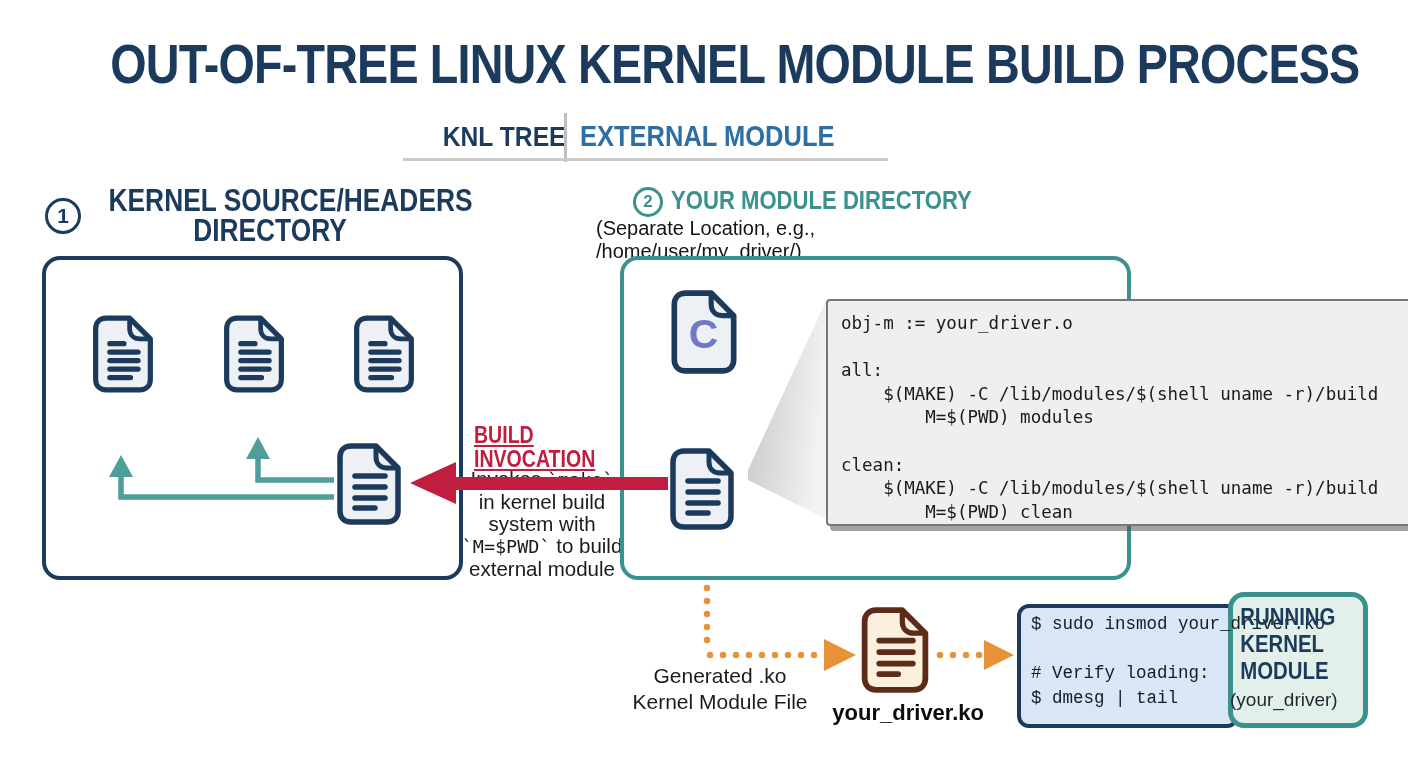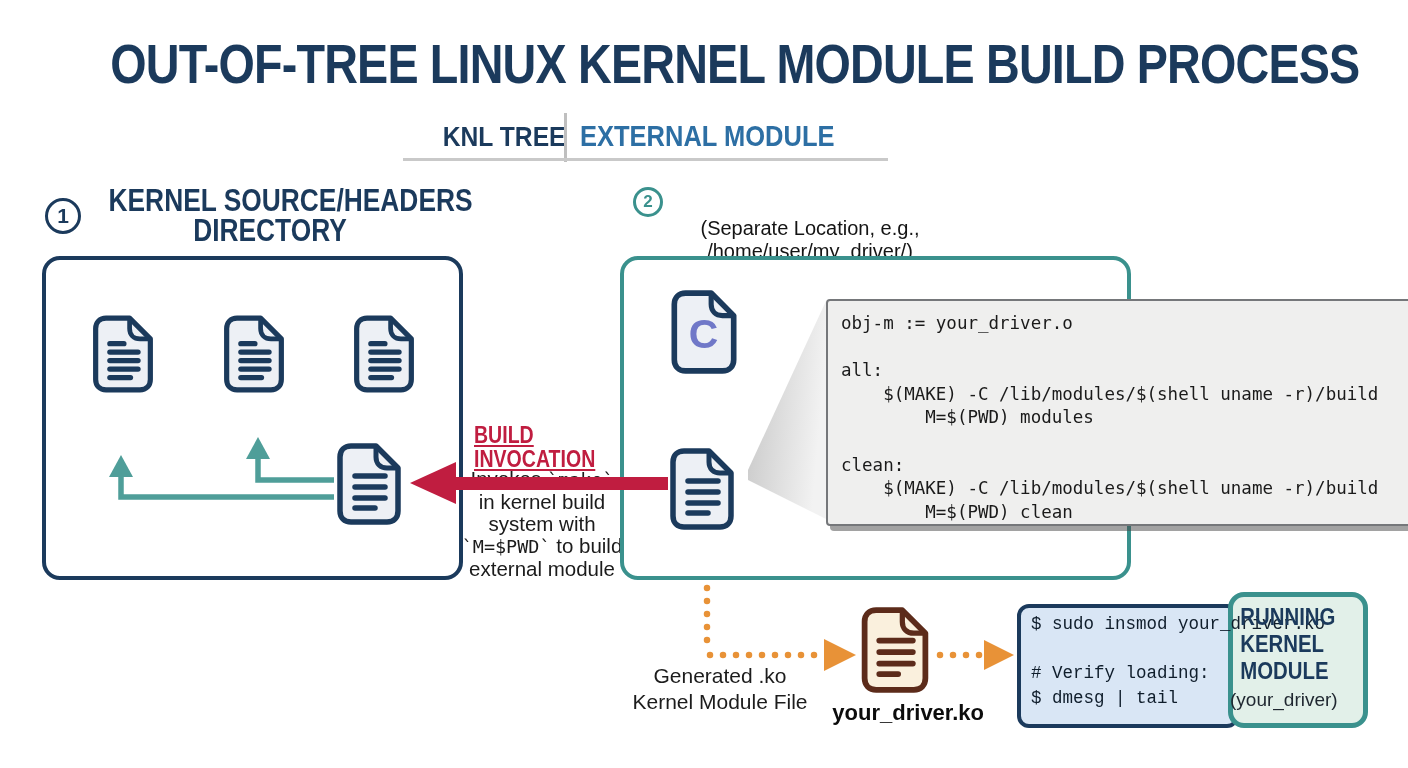--- a/index.html
+++ b/index.html
@@ -20,21 +20,21 @@
   .tab{font-size:28px;font-weight:bold;}
   .tab-knl{left:365px;top:121px;width:200px;text-align:right;color:var(--navy);}
   .tab-ext{left:580px;top:119px;color:var(--steel);font-size:30px;font-weight:bold;}
   .vdiv{left:564px;top:113px;width:3px;height:49px;background:#bfbfbf;}
   .hdiv{left:403px;top:158px;width:485px;height:3px;background:var(--grayline);}
   .badge{border-radius:50%;display:flex;align-items:center;justify-content:center;font-weight:bold;background:#fff;}
   .badge-1{left:45px;top:198px;width:30px;height:30px;border:3.5px solid var(--navy);color:var(--navy);font-size:21px;}
   .badge-2{left:633px;top:187px;width:24px;height:24px;border:3px solid var(--teal);color:var(--teal);font-size:17px;}
   .k-heading{left:80px;top:186px;width:380px;text-align:center;font-size:31px;font-weight:bold;color:var(--navy);line-height:30px;}
   .m-heading{left:671px;top:185px;font-size:26px;font-weight:bold;color:var(--teal);}
-  .m-sub{left:596px;top:217px;width:428px;text-align:center;font-size:20px;color:#141414;}
+  .m-sub{left:596px;top:217px;width:428px;font-size:20px;color:#141414;}
   .box{border-radius:18px;background:#fff;box-sizing:border-box;z-index:1;}
   .left-box{left:42px;top:256px;width:421px;height:324px;border:4.5px solid var(--navy);}
   .right-box{left:620px;top:256px;width:511px;height:324px;border:4.5px solid var(--teal);}
   .mono{font-family:"DejaVu Sans Mono",monospace;}
   .k-path{left:42px;top:269px;width:421px;text-align:center;font-size:18.5px;color:#101010;}
   .file-label{text-align:right;font-weight:bold;font-size:21px;line-height:25px;color:#0c0c0c;white-space:pre-line;}
   .note{left:78px;top:508px;width:240px;text-align:center;font-size:21px;line-height:26.5px;color:#1c1c1c;white-space:pre-line;}
   .bi-label{left:462px;top:424px;width:160px;text-align:left;font-size:23px;font-weight:bold;color:var(--red);line-height:23.5px;text-decoration:underline;}
   .bi-desc{left:440px;top:468px;width:204px;text-align:center;font-size:20.5px;line-height:22px;color:#1b1b1b;white-space:pre-line;}
   .bi-desc code,.code-inline{font-family:"DejaVu Sans Mono",monospace;font-size:0.9em;}
@@ -123,20 +123,21 @@
     <span class="cond-b">BUILD</span>
     <span class="cond-b">INVOCATION</span>
   </div>
   <div class="abs bi-desc">Invokes <code>`make`</code>
 in kernel build
 system with
 <code>`M=$PWD`</code> to build
 external module</div>
 
   <div class="abs badge badge-2">2</div>
+  <div class="abs m-heading"><span class="cond-l">YOUR MODULE DIRECTORY</span></div>
   <div class="abs m-sub">(Separate Location, e.g., /home/user/my_driver/)</div>
   <div class="abs box right-box"></div>
   <div class="abs callout-label">Callout Box</div>
 
   <div class="abs icon" style="left:667px;top:289px;width:74px;height:86px;"><svg viewBox="0 0 70 84" width="100%" height="100%">
         <path d="M17 4 H42 L64 26 V69 C64 75.6 59.6 80 53 80 H17 C10.4 80 6 75.6 6 69 V15 C6 8.4 10.4 4 17 4 Z" fill="var(--icon-fill)" stroke="var(--navy)" stroke-width="5.5" stroke-linejoin="round"></path>
         <path d="M42 5 V15 C42 21.6 46.4 26 53 26 H63" fill="none" stroke="var(--navy)" stroke-width="5" stroke-linejoin="round"></path>
         <text x="34.5" y="58" text-anchor="middle" font-family="Liberation Sans, sans-serif" font-weight="bold" font-size="40" fill="var(--periwinkle)">C</text>
       </svg></div>
   <div class="abs file-label" style="left:628px;top:379px;width:156px;font-size:22px;">your_driver.c</div>

